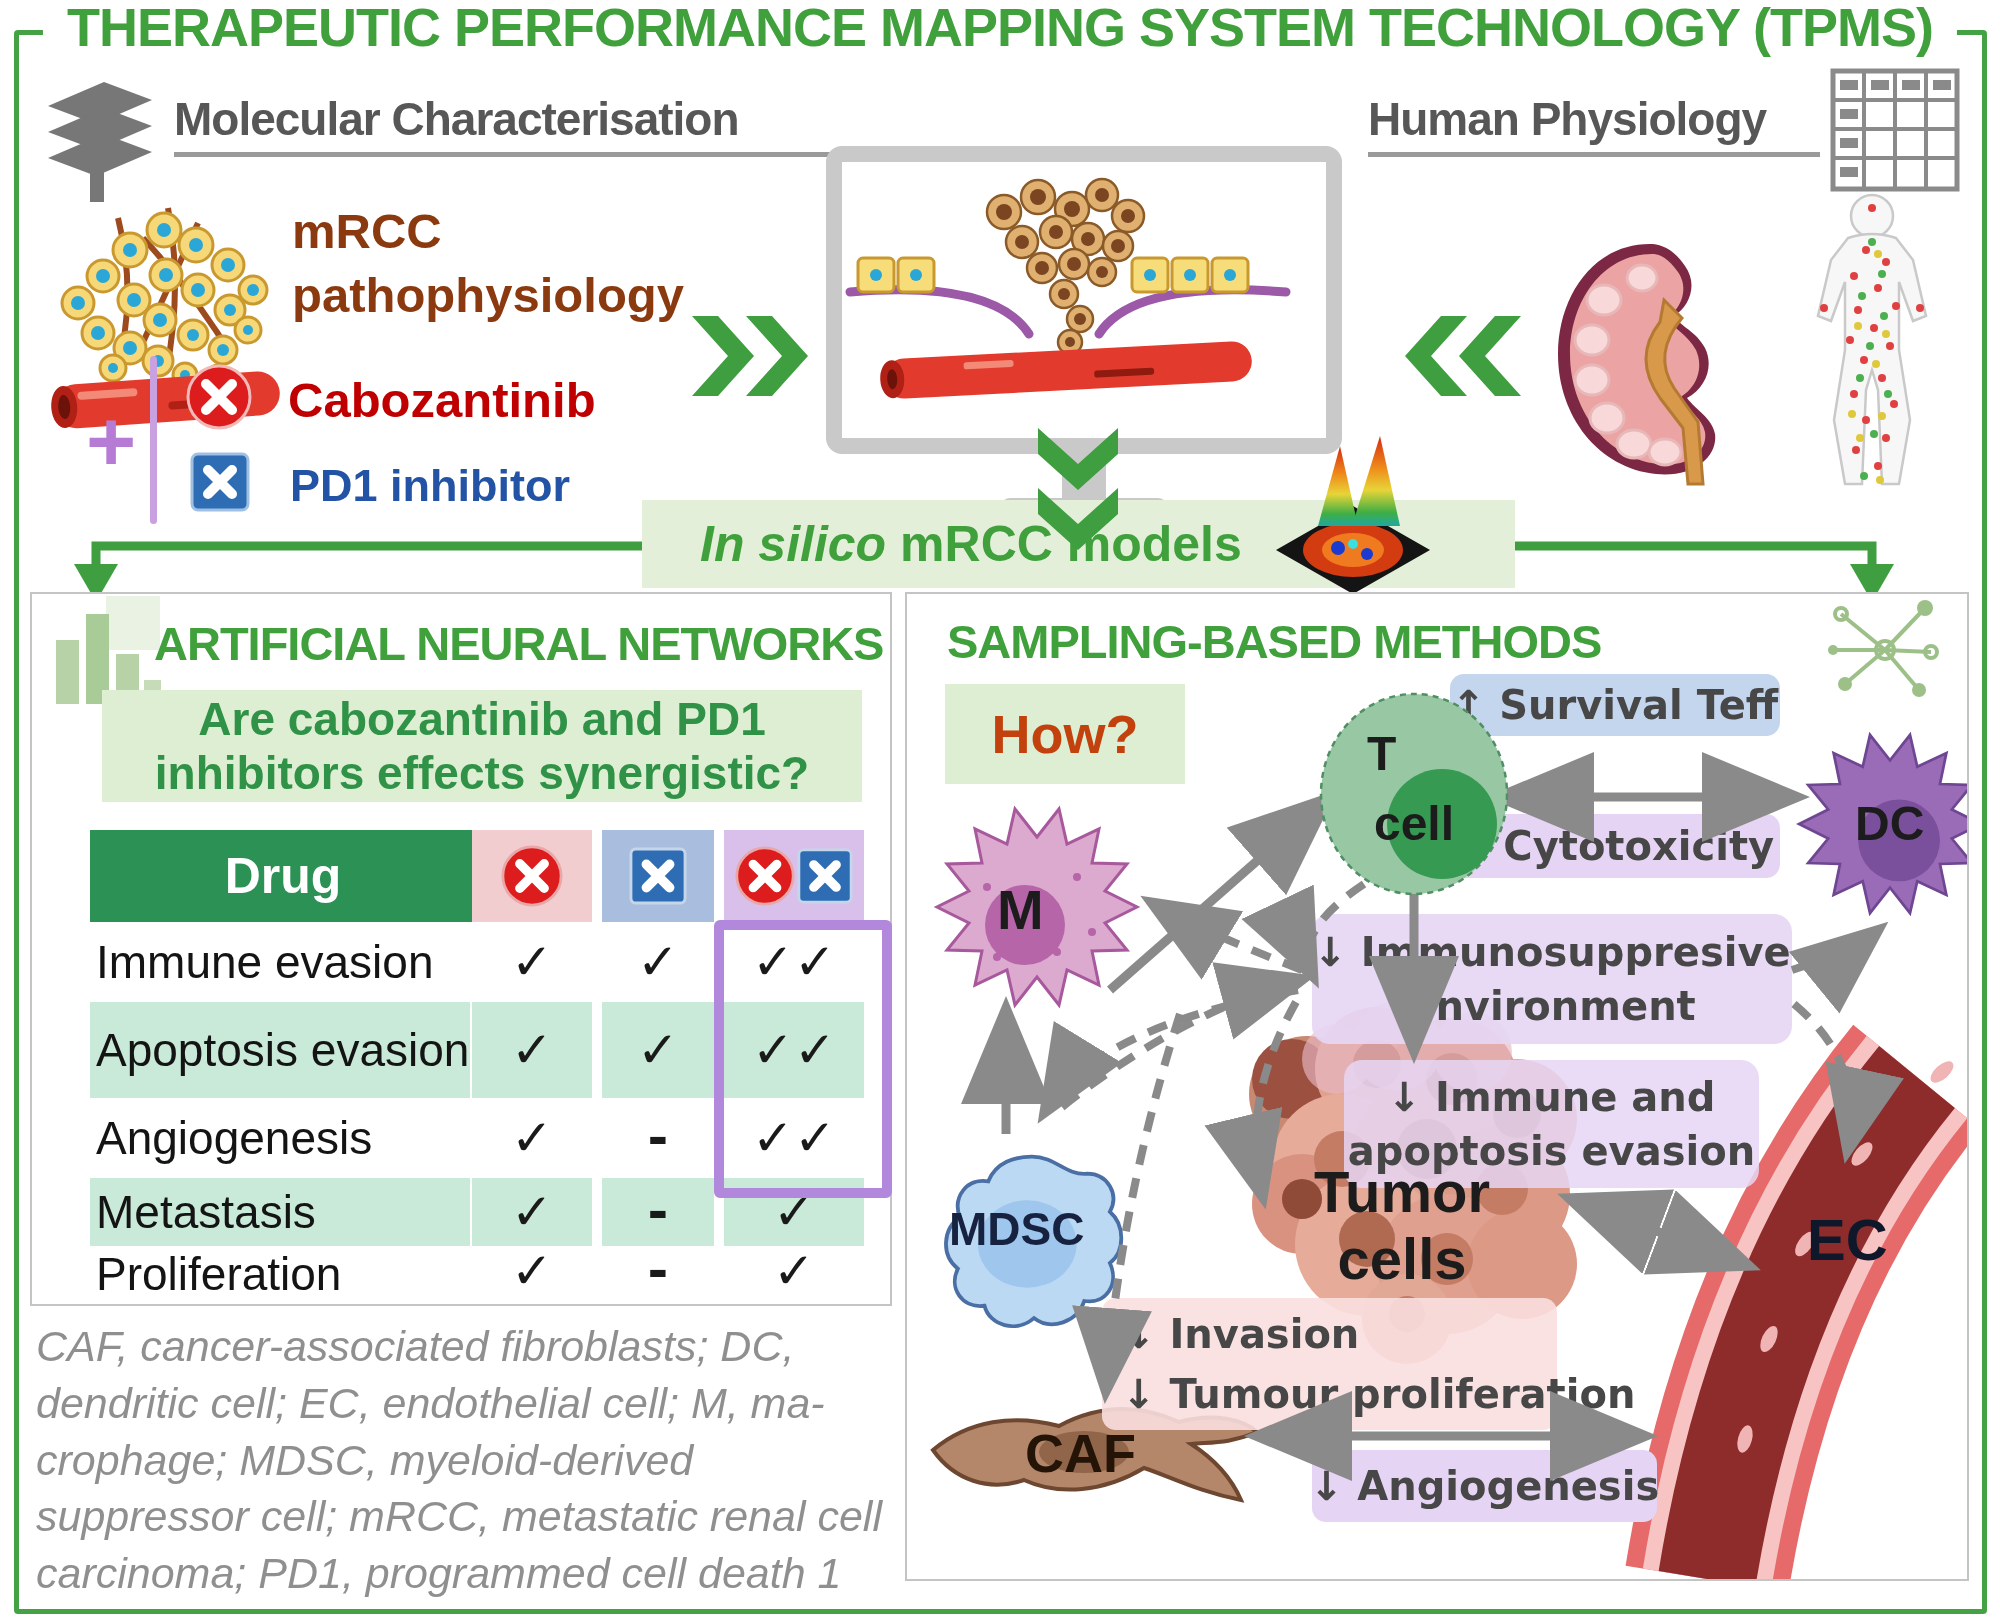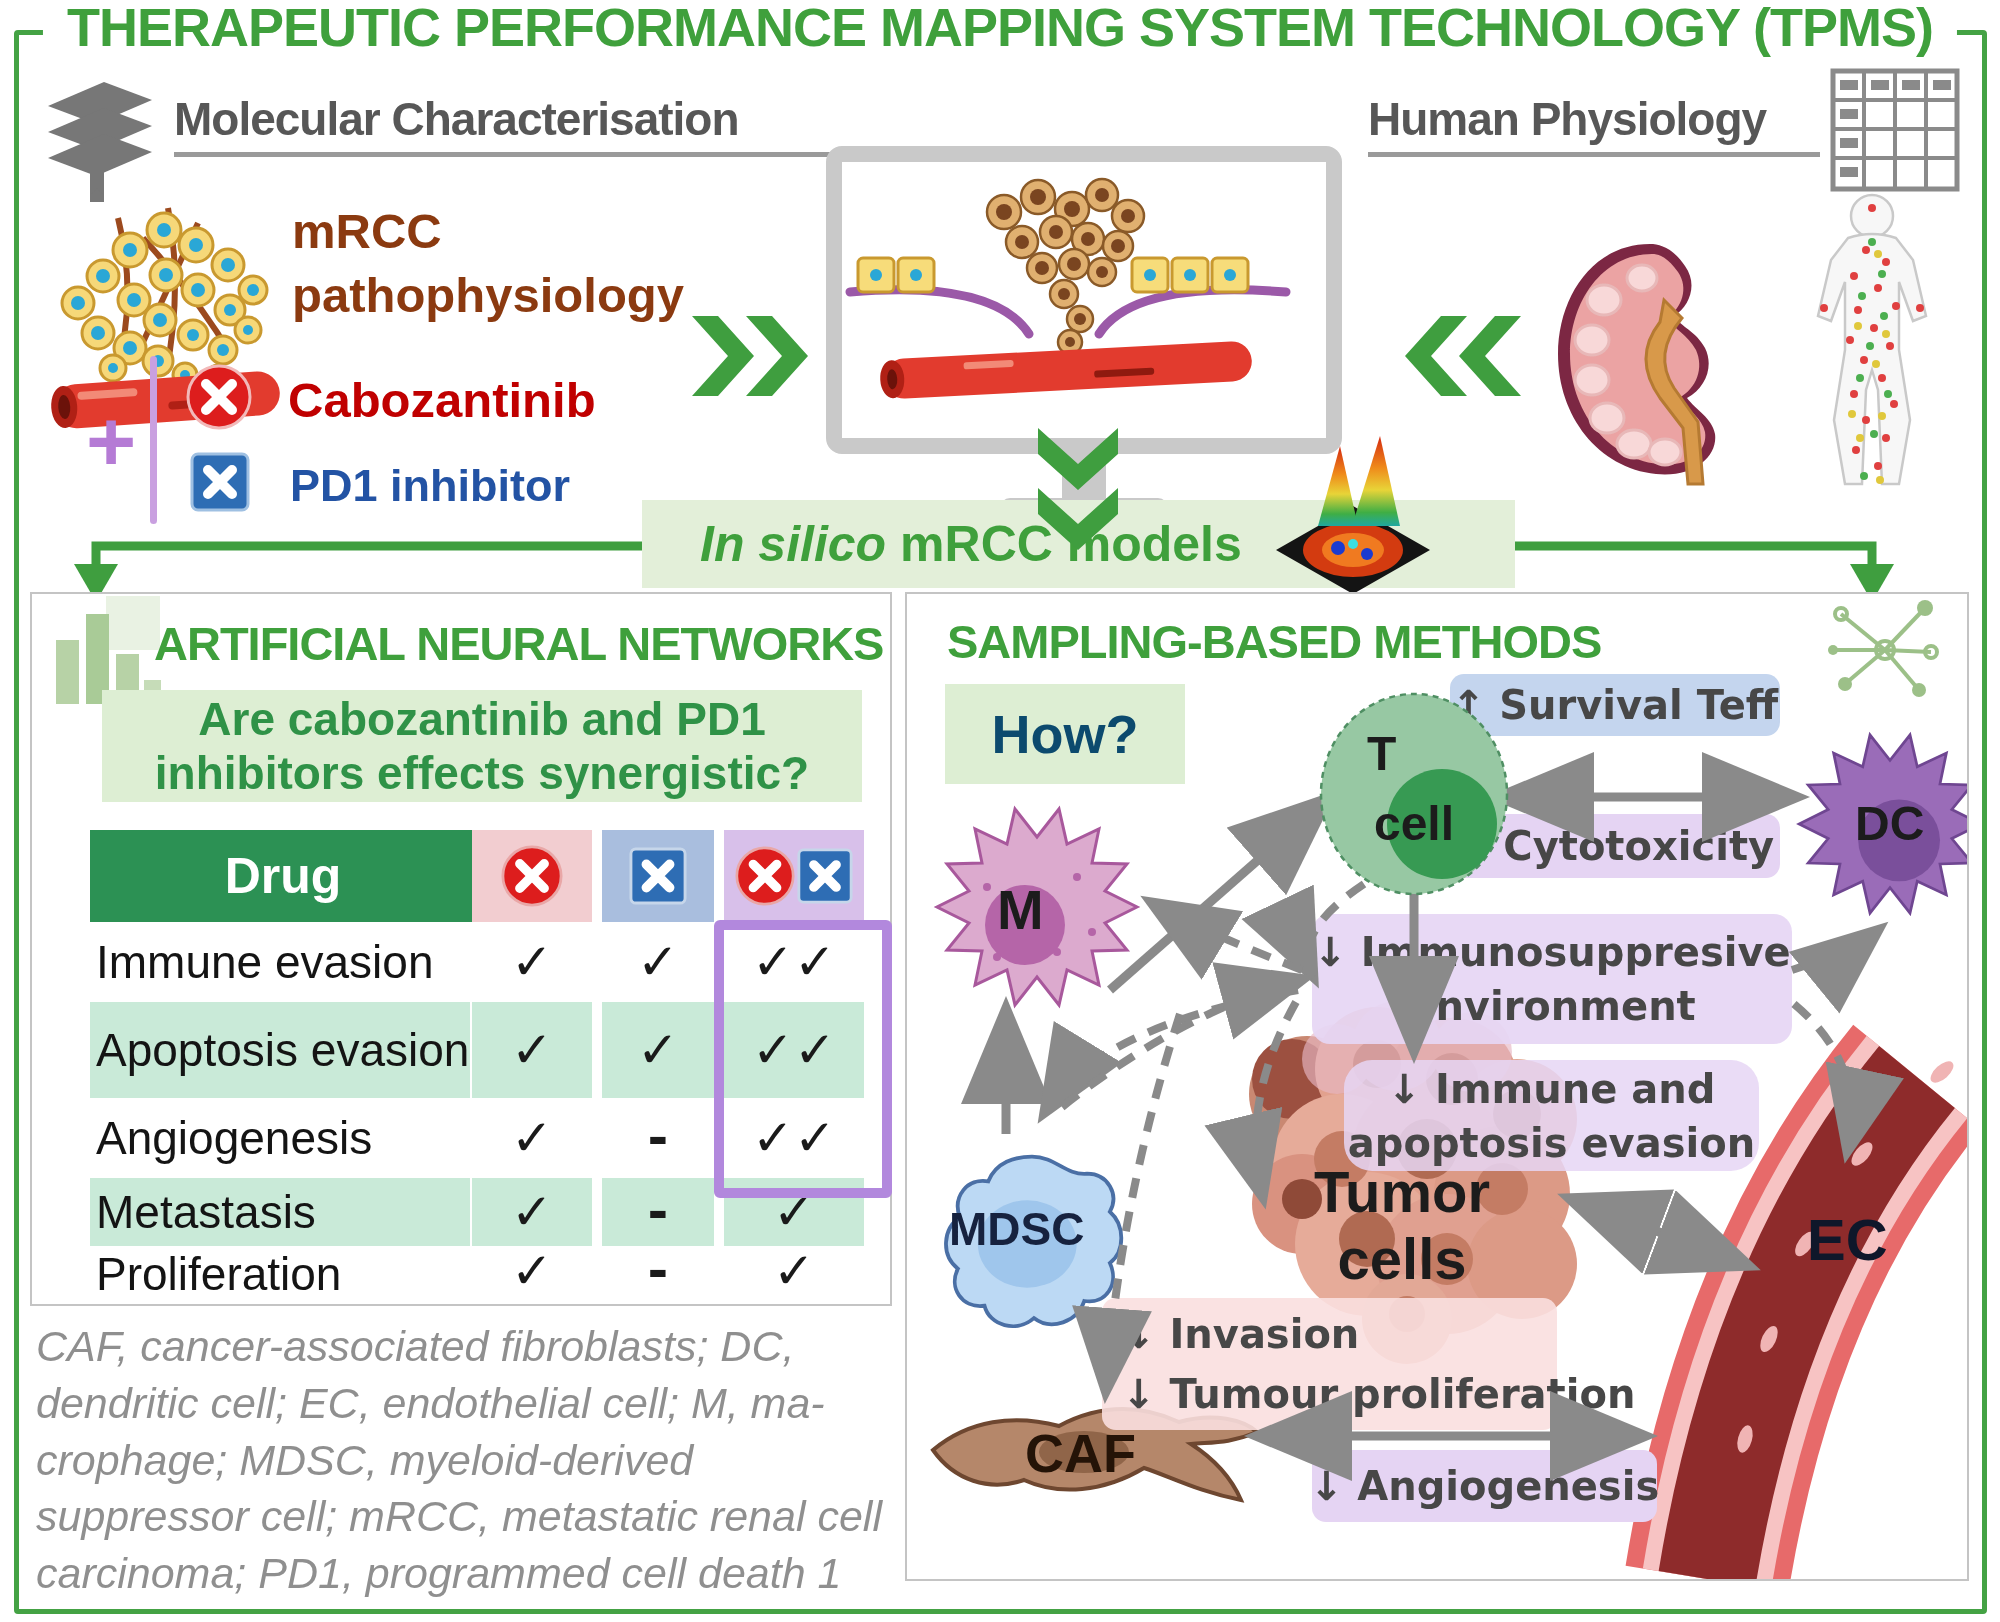--- a/index.html
+++ b/index.html
@@ -414,21 +414,21 @@
       <circle cx="60" cy="54" r="9" fill="none" stroke="#9cc088" stroke-width="4"></circle>
       <circle cx="16" cy="18" r="6" fill="none" stroke="#9cc088" stroke-width="4"></circle>
       <circle cx="100" cy="12" r="8" fill="#9cc088"></circle>
       <circle cx="106" cy="56" r="6" fill="none" stroke="#9cc088" stroke-width="4"></circle>
       <circle cx="94" cy="94" r="7" fill="#9cc088"></circle>
       <circle cx="20" cy="88" r="7" fill="#9cc088"></circle>
       <circle cx="8" cy="54" r="5" fill="#9cc088"></circle>
     </svg>
 
     <div class="abs ctr" style="left:38px;top:90px;width:240px;height:100px;background:#ddeed3;z-index:15;">
-      <span style="font-size:54px;font-weight:bold;color:#0c4a6e;">How?</span>
+      <span style="font-size:54px;font-weight:bold;color:#c2410c;">How?</span>
     </div>
 
     <svg class="abs" style="left:0;top:0;z-index:5;" width="1060" height="985" viewBox="0 0 1060 985">
       <path d="M 1010,483 Q 850,678 800,985" stroke="#e76a6a" stroke-width="165" fill="none"></path>
       <path d="M 1010,483 Q 850,678 800,985" stroke="#f7c3c3" stroke-width="130" fill="none"></path>
       <path d="M 1010,483 Q 850,678 800,985" stroke="#8e2b2b" stroke-width="98" fill="none"></path>
       <g fill="#f0b4b4">
         <ellipse cx="955" cy="560" rx="7" ry="14" transform="rotate(40 955 560)"></ellipse>
         <ellipse cx="898" cy="650" rx="7" ry="14" transform="rotate(35 898 650)"></ellipse>
         <ellipse cx="862" cy="745" rx="7" ry="14" transform="rotate(25 862 745)"></ellipse>
@@ -541,21 +541,21 @@
     <div class="sbox" style="left:543px;top:80px;width:330px;height:62px;background:#c4d5ee;font-size:40px;z-index:20;">
       <span class="nowrap">↑ Survival Teff</span>
     </div>
     <div class="sbox" style="left:543px;top:220px;width:330px;height:64px;background:#e5d4f3;font-size:40px;z-index:20;">
       <span class="nowrap">↑ Cytotoxicity</span>
     </div>
     <div class="sbox" style="left:405px;top:320px;width:480px;height:130px;background:rgba(230,214,244,0.92);border-radius:18px;font-size:40px;line-height:1.35;z-index:20;">
       <span class="nowrap">↓ Immunosuppresive</span>
       <span class="nowrap">environment</span>
     </div>
-    <div class="sbox" style="left:437px;top:466px;width:415px;height:111px;background:rgba(230,214,244,0.85);border-radius:28px;font-size:40px;line-height:1.35;z-index:20;">
+    <div class="sbox" style="left:437px;top:466px;width:415px;height:128px;background:rgba(230,214,244,0.85);border-radius:18px;font-size:40px;line-height:1.35;z-index:20;">
       <span class="nowrap">↓ Immune and</span>
       <span class="nowrap">apoptosis evasion</span>
     </div>
     <div class="sbox" style="left:195px;top:704px;width:455px;height:132px;background:rgba(249,223,223,0.9);align-items:flex-start;padding-left:20px;box-sizing:border-box;font-size:40px;line-height:1.5;z-index:20;">
       <span class="nowrap">↓  Invasion</span>
       <span class="nowrap">↓  Tumour proliferation</span>
     </div>
     <div class="sbox" style="left:405px;top:856px;width:345px;height:72px;background:#e5d4f3;font-size:40px;z-index:20;">
       <span class="nowrap">↓ Angiogenesis</span>
     </div>

